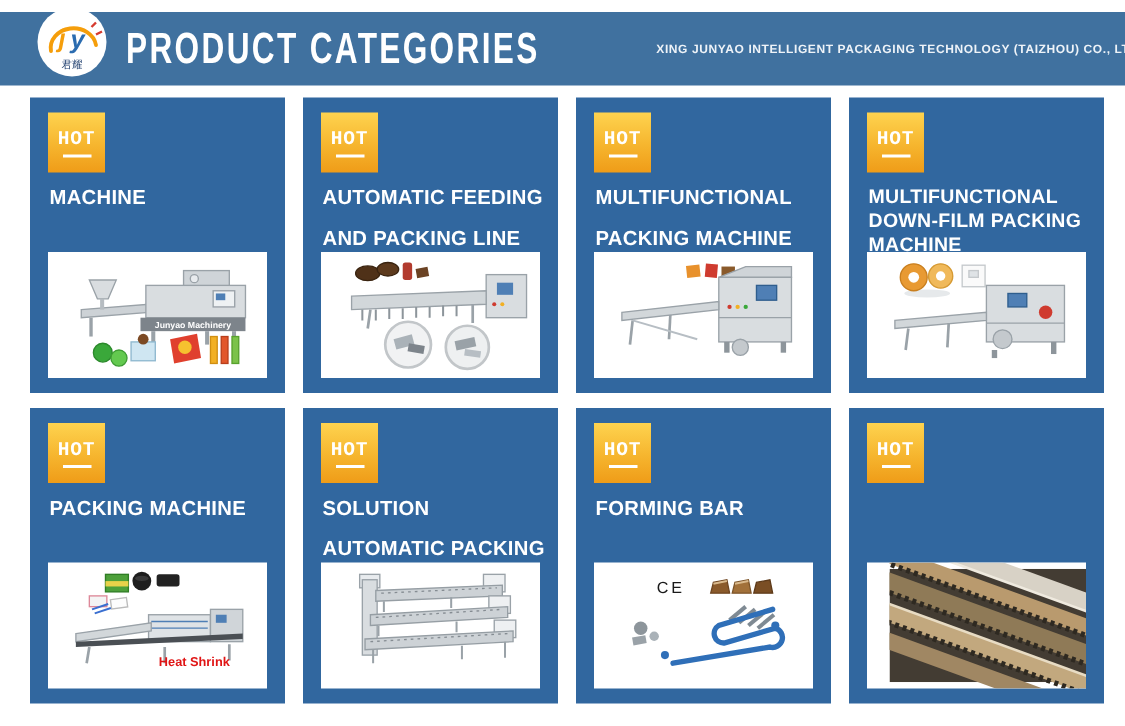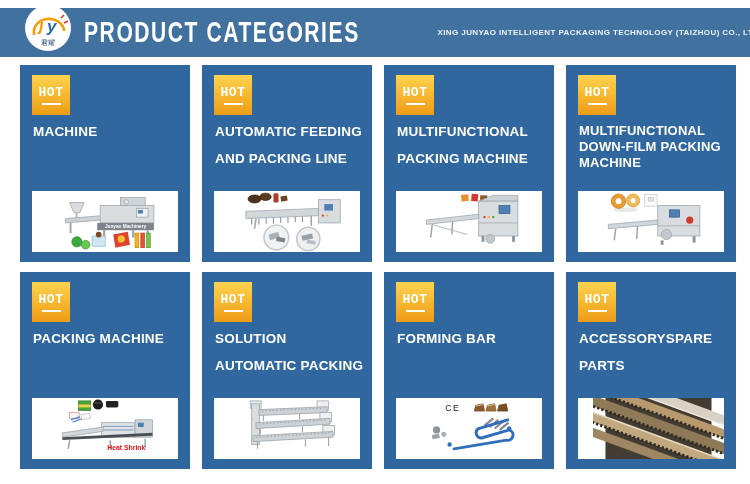--- a/index.html
+++ b/index.html
@@ -42,21 +42,21 @@
   }
   .badge b{color:#fff;font-size:13px;font-weight:bold;letter-spacing:.5px;line-height:14px;}
   .badge i{display:block;width:19px;height:2px;background:#fff;margin-top:3px;}
   .card-title{
     position:absolute;left:13px;right:6px;top:53px;
     color:#ffffff;font-weight:bold;font-size:13.5px;line-height:27px;
     letter-spacing:.2px;
   }
   .card-title.tight{font-size:13px;line-height:16px;top:58px;}
   .img-area{
-    position:absolute;left:12px;right:12px;bottom:10px;height:61px;background:#ffffff;
+    position:absolute;left:12px;right:12px;bottom:10px;height:84px;background:#ffffff;
     overflow:hidden;
     padding-left:15px;
   }
   .img-area svg{display:block;width:100%;height:100%;}
   svg text{font-family:"Liberation Sans",sans-serif;}
 </style>
 </head>
 <body>
 
 <div class="topstrip"></div>
@@ -321,24 +321,20 @@
         <circle cx="118" cy="42" r="3" fill="#2f6fb8"></circle>
       </svg>
     </div>
   </div>
 
   <div class="card">
     <div class="badge">
         <b>HOT</b>
         <i></i>
       </div>
-    <div class="card-title">
-      <div>ACCESSORYSPARE</div>
-        <div>PARTS</div>
-    </div>
     <div class="img-area">
       <svg viewBox="0 0 146 84">
         <rect x="0" y="0" width="146" height="84" fill="#433c33"></rect>
         <g transform="rotate(20 73 42)">
           <rect x="-40" y="-6" width="230" height="13" fill="#d8d2c6"></rect>
           <line x1="-40" y1="7" x2="190" y2="7" stroke="#efeadf" stroke-width="2"></line>
           <rect x="-40" y="12" width="230" height="12" fill="#b99a6e"></rect>
           <line x1="-40" y1="24" x2="190" y2="24" stroke="#2e2921" stroke-width="4" stroke-dasharray="3,3"></line>
           <rect x="-40" y="30" width="230" height="14" fill="#8f7a57"></rect>
           <line x1="-40" y1="31" x2="190" y2="31" stroke="#c9b astro88" stroke-width="0"></line>

